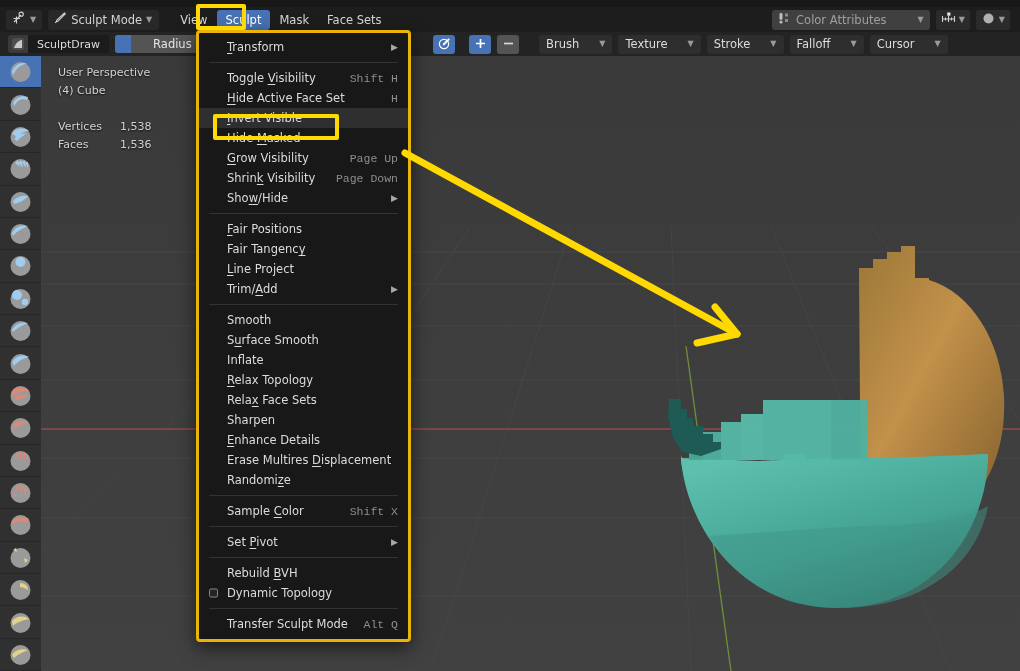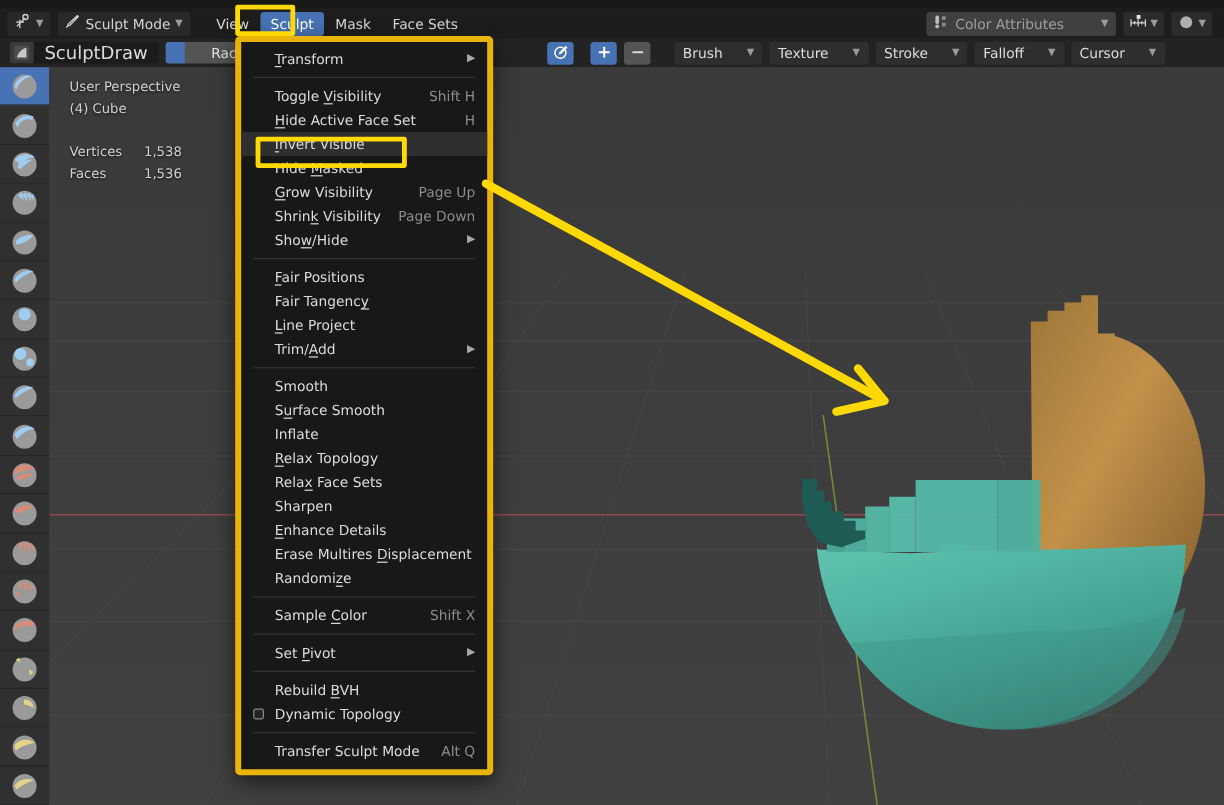--- a/index.html
+++ b/index.html
@@ -58,21 +58,21 @@
     display: flex; align-items: center; gap: 6px; padding-left: 8px;
   }
   .brush-id {
     height: 18px; display: flex; align-items: center;
     background: #1b1b1b; border-radius: 3px; overflow: hidden;
   }
   .brush-id .ico {
     width: 20px; height: 18px; background: #3a3a3a;
     display: flex; align-items: center; justify-content: center;
   }
-  .brush-id .nm { padding: 0 9px; color: #dcdcdc; font-size: 15px; }
+  .brush-id .nm { padding: 0 9px; color: #dcdcdc; font-size: 11px; }
   .radius-slider {
     height: 18px; width: 120px; border-radius: 3px; background: #545454;
     position: relative; overflow: hidden; display: flex; align-items: center;
   }
   .radius-slider .fill {
     position: absolute; left: 0; top: 0; bottom: 0; width: 16px;
     background: #4772b3;
   }
   .radius-slider .lbl {
     position: relative; color: #e6e6e6; font-size: 11.5px; padding-left: 38px;
@@ -117,34 +117,34 @@
   }
   .vp-info .stats { margin-top: 18px; }
   .vp-info .row { display: flex; }
   .vp-info .row .k { width: 62px; }
   .vp-info .row .v { }
 
   
   .dropdown {
     position: absolute; left: 196px; top: 30px; width: 215px;
     background: #181818;
-    border: 5px solid #eab308;
+    border: 3px solid #eab308;
     border-radius: 4px;
     padding: 4px 0 5px 0;
     box-shadow: 0 6px 18px rgba(0,0,0,.55);
     z-index: 40;
   }
   .mi {
     position: relative; height: 20px;
     display: flex; align-items: center;
     padding: 0 10px 0 28px;
     color: #dcdcdc; font-size: 11.5px; white-space: nowrap;
   }
   .mi.hl { background: #2f2f2f; }
-  .mi .sc { margin-left: auto; color: #8d8d8d; font-size: 11.5px; }
+  .mi .sc { margin-left: auto; color: #8d8d8d; font-size: 11.5px; font-family: Liberation Mono, monospace; }
   .mi .arr {
     margin-left: auto; color: #a8a8a8; font-size: 9px; line-height: 1;
   }
   .mi .chk {
     position: absolute; left: 10px; top: 50%; transform: translateY(-50%);
     width: 9px; height: 9px; border: 1px solid #8a8a8a; border-radius: 2px;
     background: #232323;
   }
   .msep { height: 1px; background: #333333; margin: 5px 10px 5px 10px; }
   .u { text-decoration: underline; text-underline-offset: 2px; }

